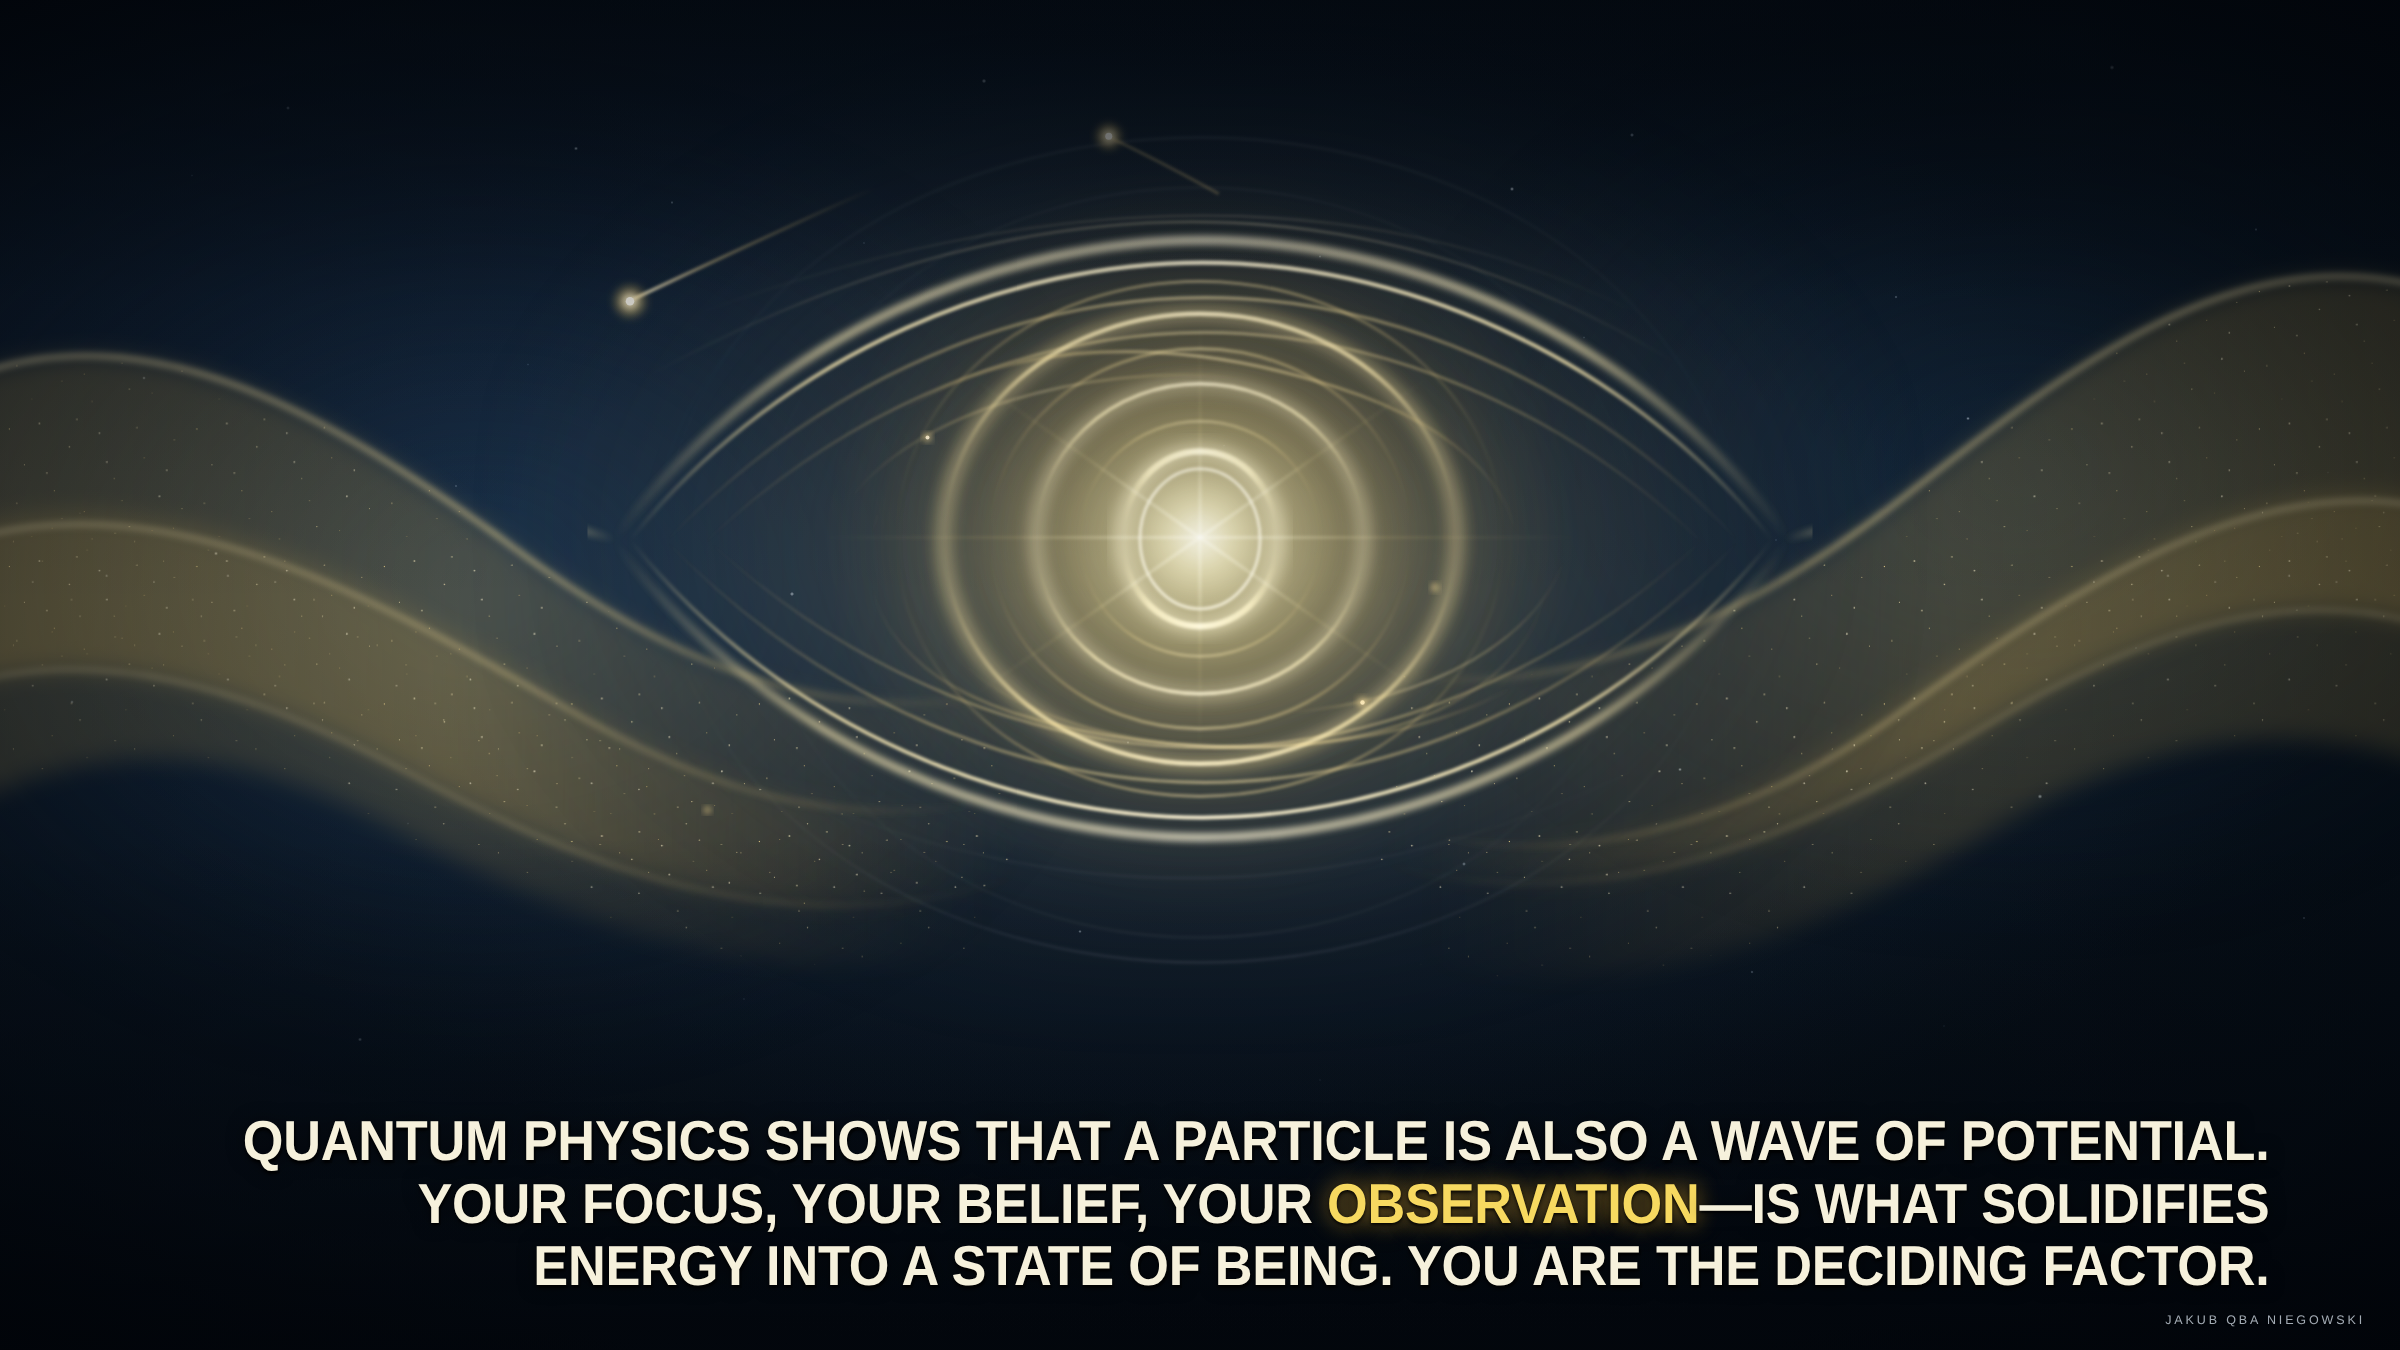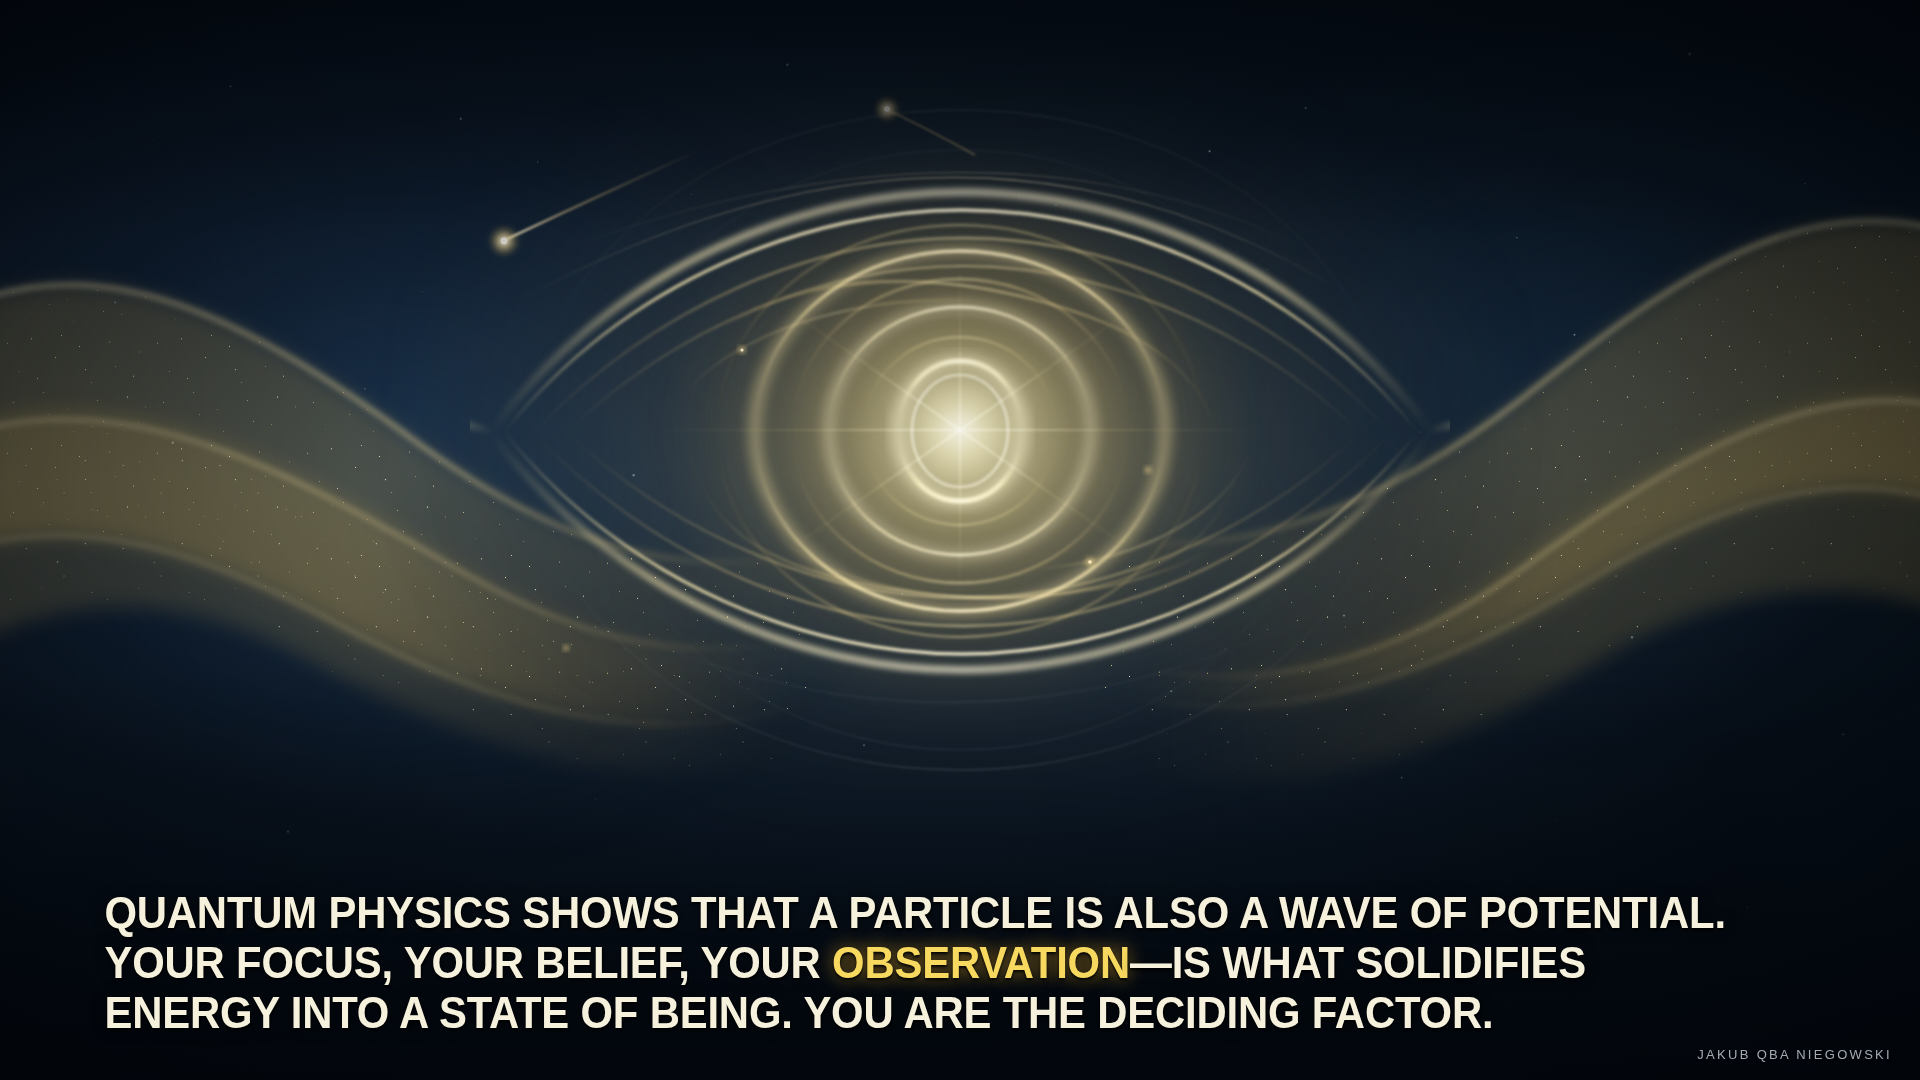--- a/index.html
+++ b/index.html
@@ -220,21 +220,21 @@
     filter: blur(1.2px);
     mix-blend-mode: screen;
   }
 
   
   .caption {
     position: absolute;
     left: 0;
     right: 0;
     top: 888px;
-    text-align: left;
+    text-align: right;
     padding: 0 40px;
     box-sizing: border-box;
   }
   .cap-line {
     display: block;
     font-family: "Liberation Sans", sans-serif;
     font-weight: 700;
     font-size: 45px;
     line-height: 50px;
     letter-spacing: -0.2px;
@@ -252,21 +252,21 @@
       0 2px 3px rgba(0,0,0,0.9),
       0 0 16px rgba(180,130,30,0.55),
       0 0 26px rgba(255,205,80,0.28);
   }
 
   .signature {
     position: absolute;
     right: 28px;
     bottom: 18px;
     font-family: "Liberation Sans", sans-serif;
-    font-size: 13px;
+    font-size: 10px;
     font-weight: 400;
     letter-spacing: 2.3px;
     color: #b9c2cc;
     opacity: 0.88;
     text-shadow: 0 1px 2px rgba(0,0,0,0.8);
   }
 </style>
 </head>
 <body>
 

